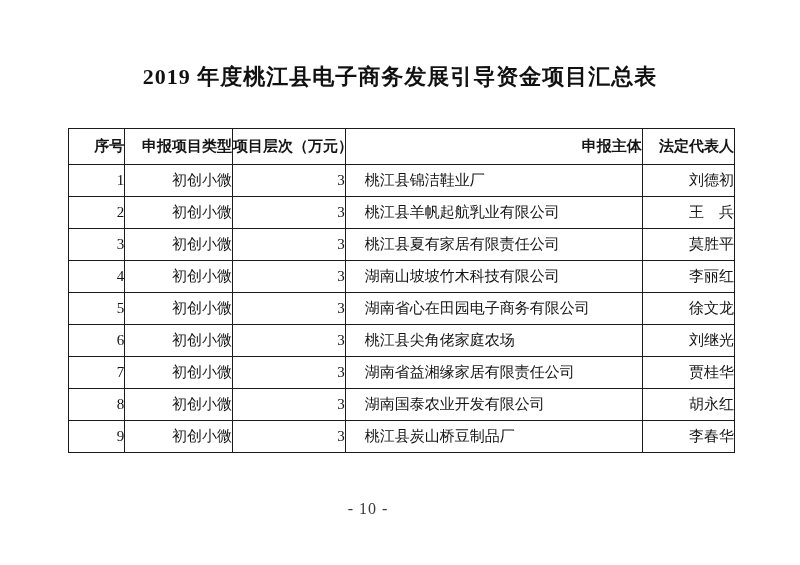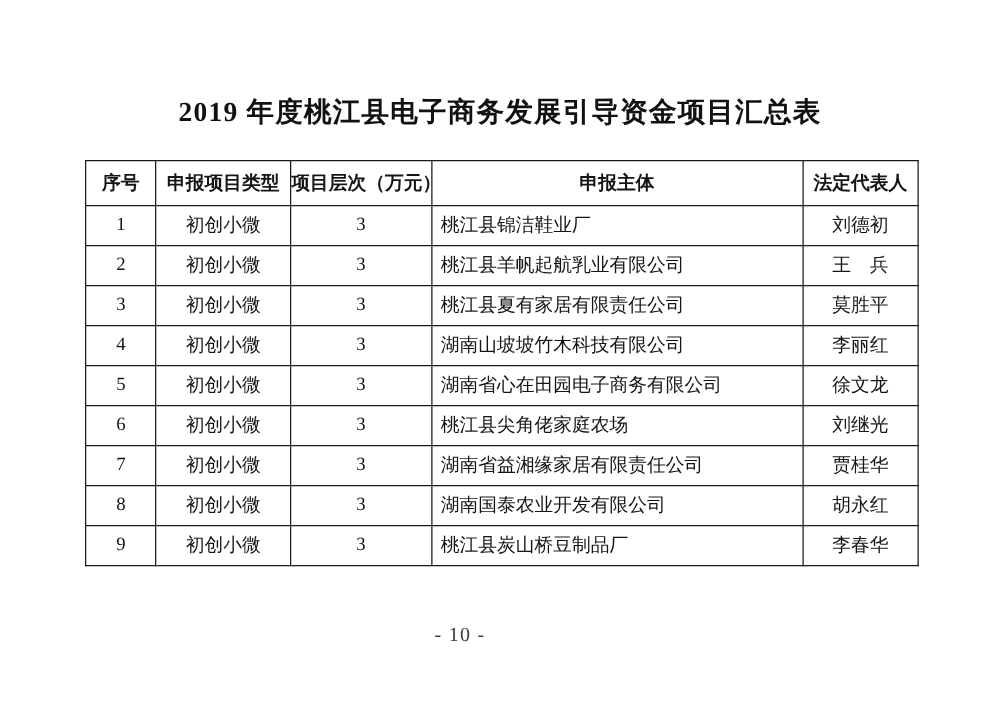--- a/index.html
+++ b/index.html
@@ -6,39 +6,39 @@
   html, body {
     width: 800px; height: 565px;
     background: #ffffff;
     font-family: "Liberation Serif", "DejaVu Serif", serif;
     color: #141414;
     overflow: hidden;
     position: relative;
   }
   .doc-title {
     position: absolute;
-    top: 75px; left: 0;
+    top: 62px; left: 0;
     width: 100%;
     text-align: center;
     font-size: 22px;
     font-weight: bold;
     letter-spacing: 1px;
     color: #111111;
   }
   table.summary-table {
     position: absolute;
     top: 128px; left: 68px;
     width: 667px;
     border-collapse: collapse;
     table-layout: fixed;
   }
   .summary-table th, .summary-table td {
     border: 1px solid #1b1b1b;
     font-size: 15px;
-    text-align: center;
+    text-align: right;
     vertical-align: middle;
     padding: 0;
     overflow: hidden;
     white-space: nowrap;
   }
   .summary-table th {
     height: 36px;
     font-weight: bold;
     color: #151515;
   }
@@ -46,21 +46,21 @@
     height: 32px;
     font-weight: normal;
   }
   .col-no    { width: 55px; }
   .col-type  { width: 105px; }
   .col-level { width: 110px; }
   .col-entity{ width: 290px; }
   .col-rep   { width: 90px; }
   td.col-entity {
     text-align: left;
-    padding-left: 7px;
+    padding-left: 19px;
   }
   .page-number {
     position: absolute;
     top: 500px; left: 0;
     width: 736px; 
     text-align: center;
     font-size: 16px;
     letter-spacing: 1px;
     color: #3a3a3a;
   }

